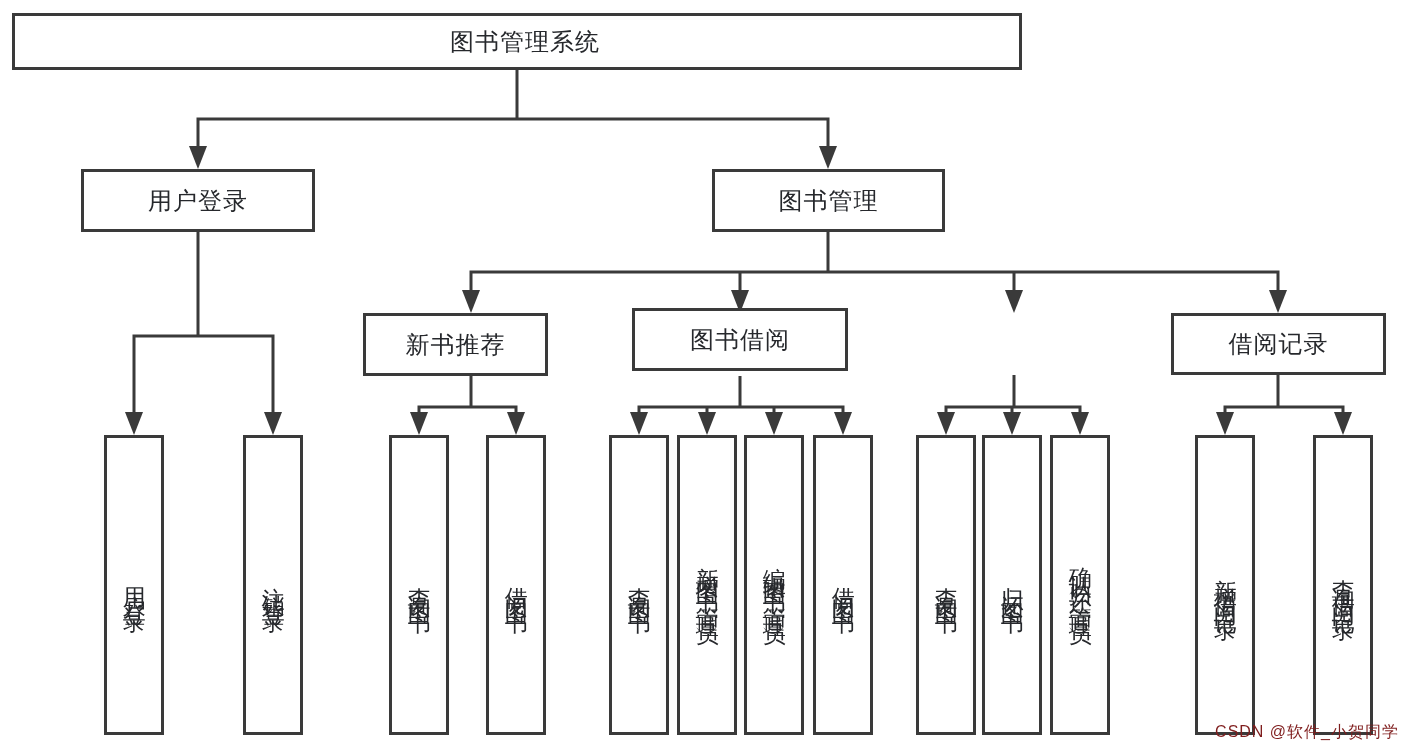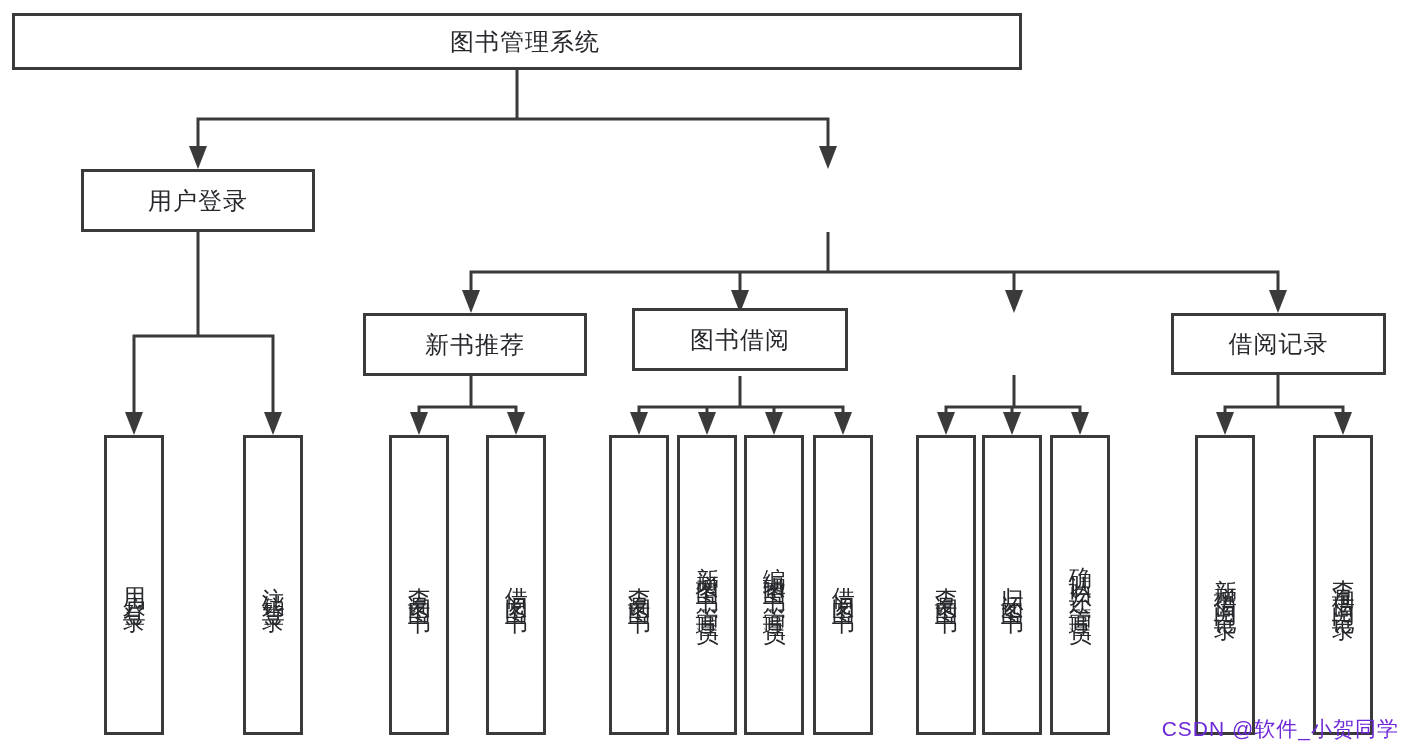--- a/index.html
+++ b/index.html
@@ -15,21 +15,21 @@
     display:flex; align-items:center; justify-content:center;
     color:#26282c;
   }
   .h-label { font-size:24px; letter-spacing:1px; white-space:nowrap; }
   .v-label {
     writing-mode:vertical-rl; text-orientation:mixed;
     font-size:23px; letter-spacing:8px; line-height:1.1;
   }
   .watermark {
     position:absolute; right:6px; bottom:4px;
-    font-size:21px; color:#6d28d9; letter-spacing:1px;
+    font-size:16px; color:#7f1d1d; letter-spacing:1px;
     z-index:10; white-space:nowrap;
   }
 </style>
 </head>
 <body>
 
 <div class="canvas">
 
   <svg class="connectors" viewBox="0 0 1405 747" xmlns="http://www.w3.org/2000/svg">
     <g stroke="#3a3a3a" stroke-width="3" fill="none">
@@ -71,22 +71,25 @@
     </g>
   </svg>
 
   <div class="node" style="left:12px; top:13px; width:1010px; height:57px;padding-left:16px;">
     <span class="h-label">图书管理系统</span>
   </div>
 
   <div class="node" style="left:81px; top:169px; width:234px; height:63px;">
     <span class="h-label">用户登录</span>
   </div>
+  <div class="node" style="left:712px; top:169px; width:233px; height:63px;">
+    <span class="h-label">图书管理</span>
+  </div>
 
-  <div class="node" style="left:363px; top:313px; width:224px; height:63px;">
+  <div class="node" style="left:363px; top:313px; width:185px; height:63px;">
     <span class="h-label">新书推荐</span>
   </div>
   <div class="node" style="left:632px; top:308px; width:216px; height:63px;">
     <span class="h-label">图书借阅</span>
   </div>
   <div class="node" style="left:1171px; top:313px; width:215px; height:62px;">
     <span class="h-label">借阅记录</span>
   </div>
 
   <div class="node" style="left:104px; top:435px; width:60px; height:300px;">

